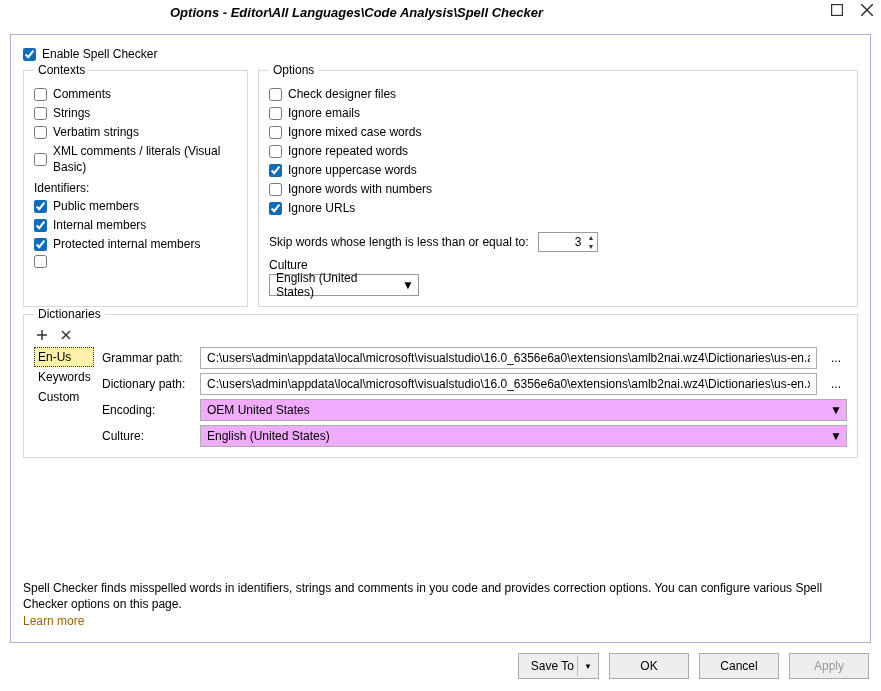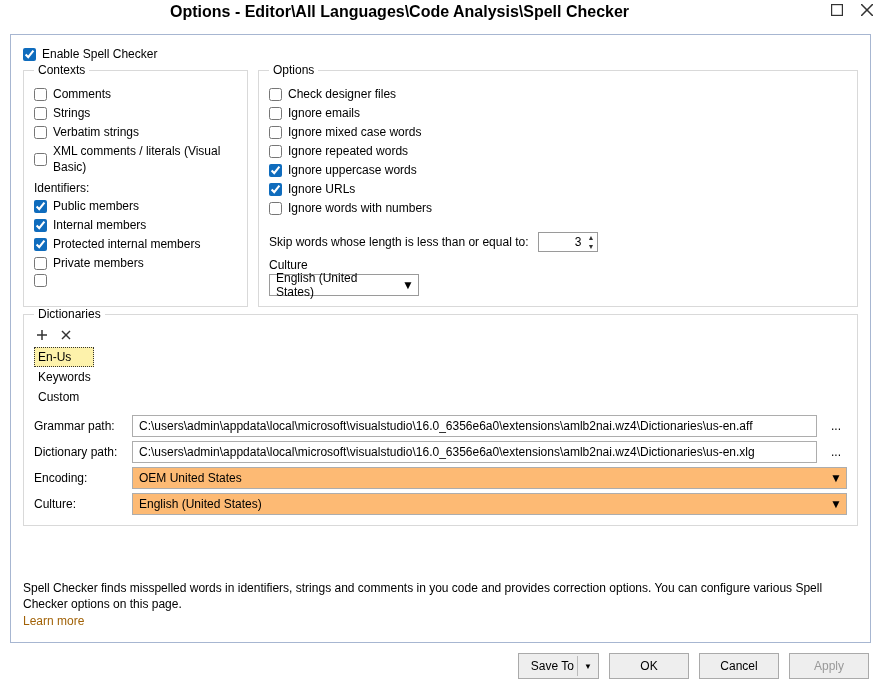--- a/index.html
+++ b/index.html
@@ -17,21 +17,22 @@
     }
     .titlebar {
       display: flex;
       align-items: center;
       padding: 4px 8px 4px 170px;
       height: 24px;
       position: relative;
     }
     .titlebar .title {
       font-weight: 600;
-      font-size: 16px;
+      font-size: 13px;
+      font-style: italic;
     }
     .titlebar .win-controls {
       position: absolute;
       right: 8px;
       top: 4px;
       display: flex;
       gap: 18px;
       align-items: center;
     }
     .win-icon {
@@ -160,21 +161,20 @@
       width: 16px;
       height: 16px;
       display: flex;
       align-items: center;
       justify-content: center;
       cursor: pointer;
     }
     .dict-content {
       display: flex;
       gap: 8px;
-      flex-direction: column;
     }
     .dict-list {
       width: 60px;
       display: flex;
       flex-direction: column;
     }
     .dict-item {
       padding: 3px 4px;
       cursor: pointer;
     }
@@ -222,21 +222,21 @@
     }
     .dropdown-input {
       flex: 1;
       height: 22px;
       border: 1px solid #adadad;
       padding: 0 20px 0 6px;
       display: flex;
       align-items: center;
       position: relative;
       cursor: pointer;
-      background: #fdba74;
+      background: #f0abfc;
     }
     .info-text {
       margin-top: auto;
       padding: 8px 0 12px 0;
       font-size: 12px;
       line-height: 1.4;
     }
     .learn-more {
       color: #a16207;
       cursor: pointer;
@@ -343,24 +343,20 @@
           <div class="check-row">
             <input type="checkbox" checked="" style="">
             <span>Internal members</span>
           </div>
           <div class="check-row">
             <input type="checkbox" checked="" style="">
             <span>Protected internal members</span>
           </div>
           <div class="check-row">
             <input type="checkbox" style="">
-            <span>Private members</span>
-          </div>
-          <div class="check-row">
-            <input type="checkbox" style="">
           </div>
         </div>
     </fieldset>
 
     <fieldset class="group options-group">
       <legend>Options</legend>
       <div id="options-items">
           <div class="check-row">
             <input type="checkbox" style="">
             <span>Check designer files</span>
@@ -375,26 +371,26 @@
           </div>
           <div class="check-row">
             <input type="checkbox" style="">
             <span>Ignore repeated words</span>
           </div>
           <div class="check-row">
             <input type="checkbox" checked="" style="">
             <span>Ignore uppercase words</span>
           </div>
           <div class="check-row">
+            <input type="checkbox" style="">
+            <span>Ignore words with numbers</span>
+          </div>
+          <div class="check-row">
             <input type="checkbox" checked="" style="">
             <span>Ignore URLs</span>
-          </div>
-          <div class="check-row">
-            <input type="checkbox" style="">
-            <span>Ignore words with numbers</span>
           </div>
         </div>
       <div class="skip-row">
         <span>Skip words whose length is less than or equal to:</span>
         <span class="numeric-wrap">
           <input class="numeric-input" value="3" style="">
           <span class="spinner">
             <div>▲</div>
             <div>▼</div>
           </span>

